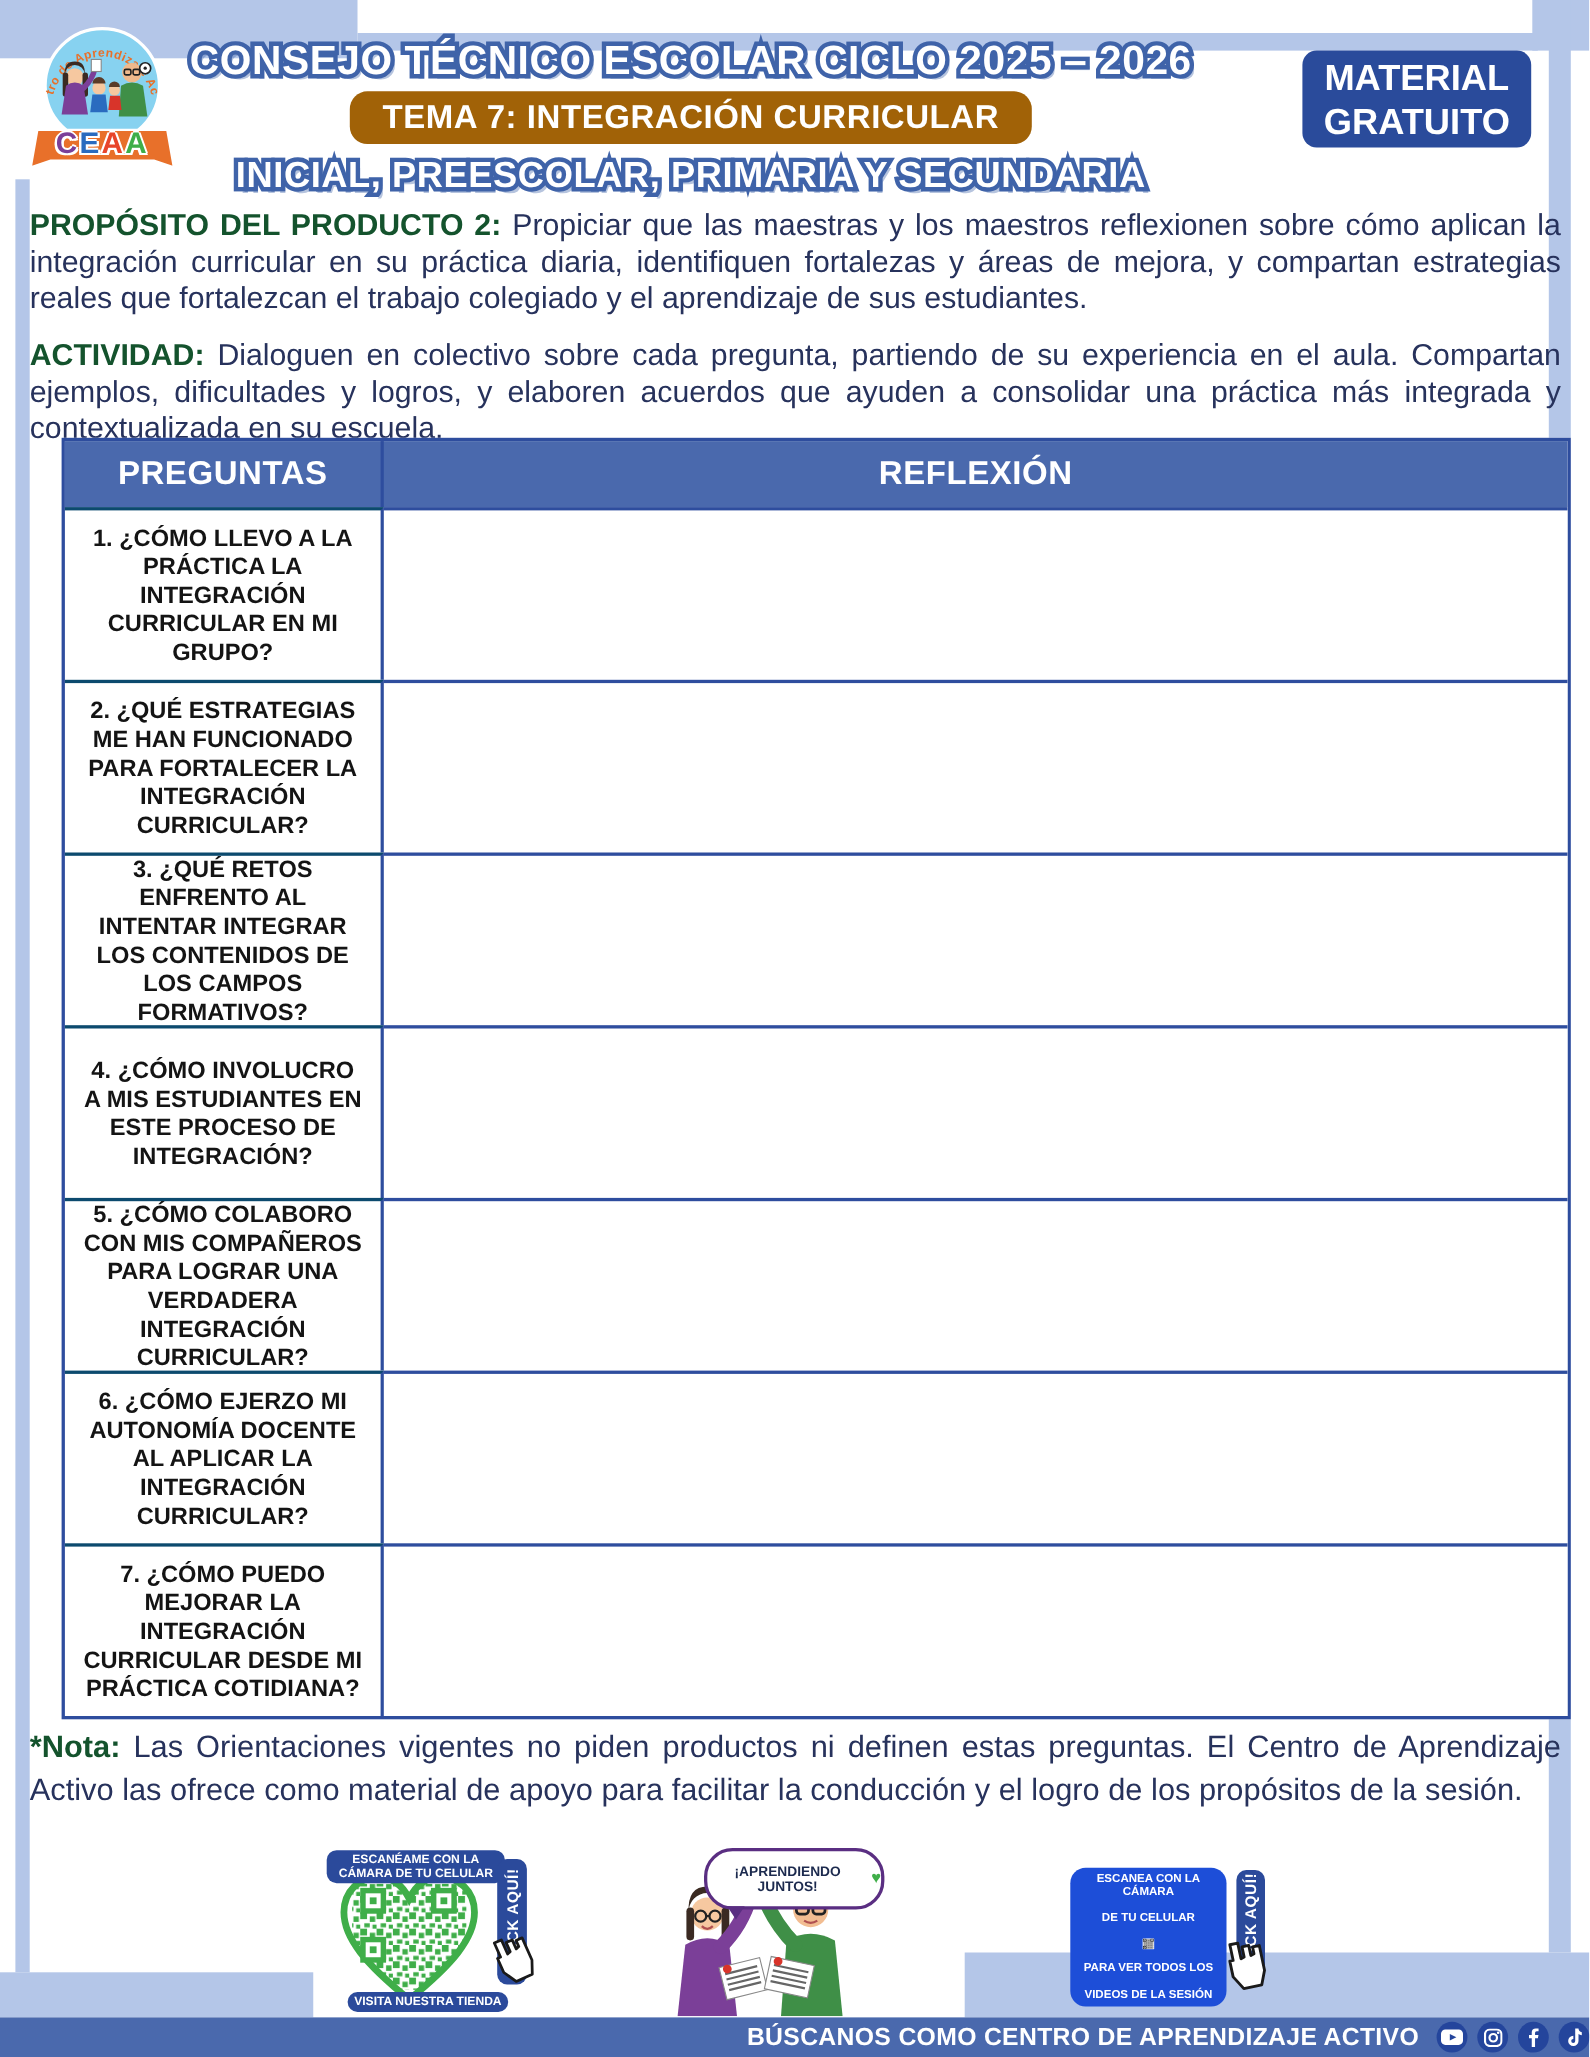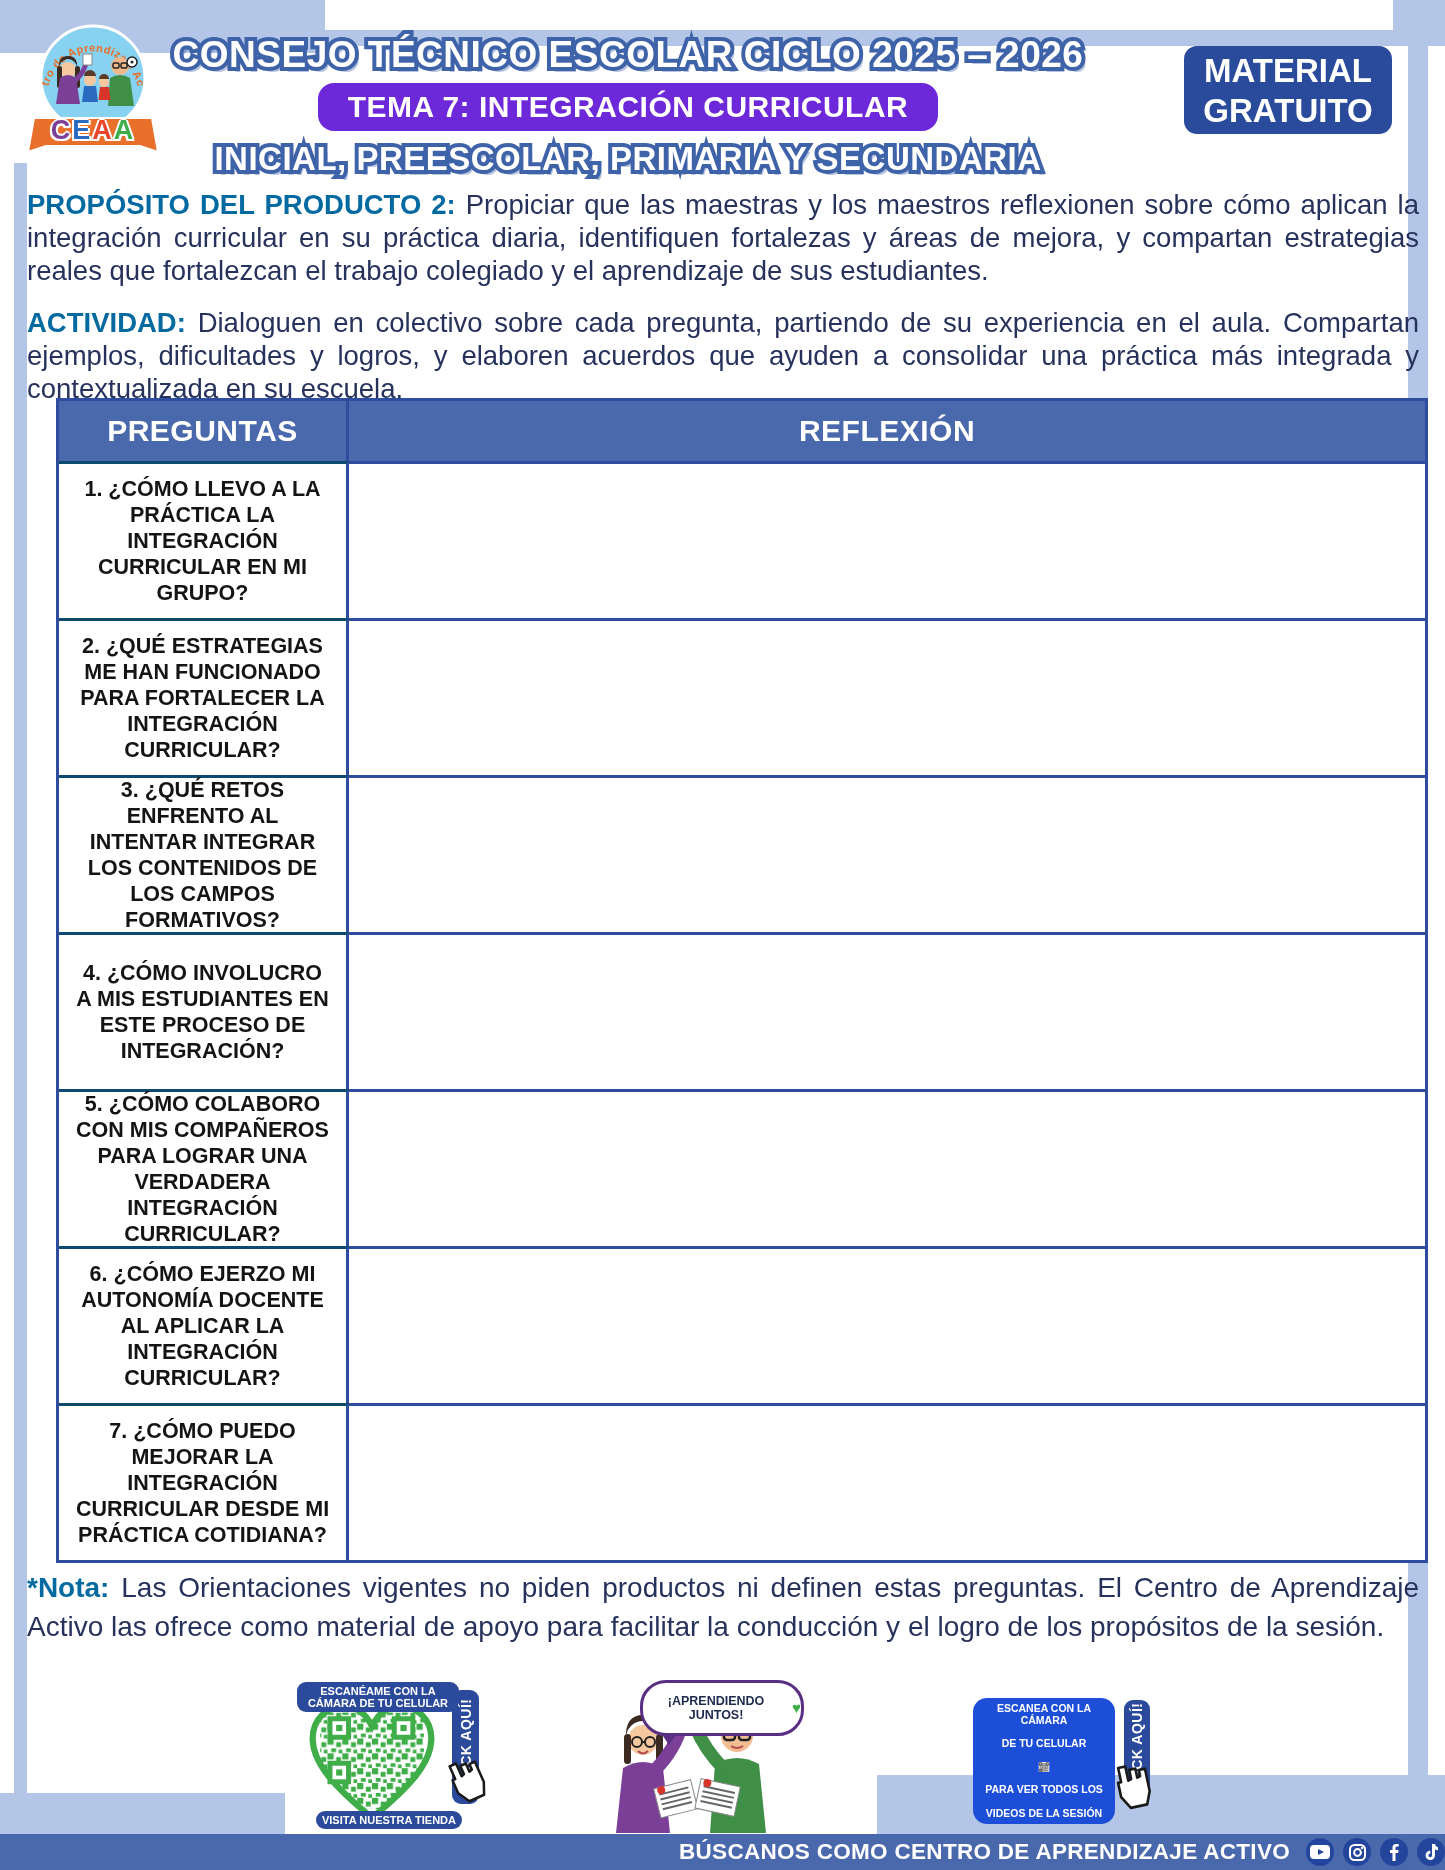--- a/index.html
+++ b/index.html
@@ -23,29 +23,29 @@
   .ceaa-letters span{display:inline-block;}
   .lc0{color:#7b3f98;} .lc1{color:#2a6bbf;} .lc2{color:#e8452a;} .lc3{color:#3fae49;}
   
   .titles{position:absolute;left:170px;top:34px;width:916px;text-align:center;z-index:2;}
   .outlined{position:relative;display:block;}
   .outlined .under{position:absolute;left:0;top:0;width:100%;color:#3f63a9;
       -webkit-text-stroke:8px #3f63a9;text-shadow:4px 5px 0 rgba(63,99,169,.38);}
   .outlined .over{position:relative;color:#fff;}
   .t1{font-size:37px;font-weight:800;letter-spacing:.5px;line-height:42px;}
   .t3{font-size:33px;font-weight:800;letter-spacing:.5px;line-height:38px;margin-top:4px;}
-  .tema-badge{display:inline-block;margin:7px auto 5px;background:#6d28d9;color:#fff;
+  .tema-badge{display:inline-block;margin:7px auto 5px;background:#a16207;color:#fff;
       border-radius:16px;padding:7px 30px;font-size:30px;font-weight:800;letter-spacing:.5px;}
   .material-badge{position:absolute;left:1184px;top:46px;width:208px;height:88px;background:#2a4b9b;
       border-radius:13px;color:#fff;font-size:33px;font-weight:800;text-align:center;
       line-height:40px;padding-top:5px;box-sizing:border-box;z-index:2;}
   
   .para{position:absolute;left:27px;width:1392px;margin:0;font-size:27.5px;line-height:33px;
       color:#27325c;text-align:justify;z-index:1;}
-  .para b{color:#0369a1;font-weight:800;margin-top:23px;}
+  .para b{color:#14532d;font-weight:800;margin-top:23px;}
   .p1{top:188px;} .p2{top:306px;}
   .nota{top:1568px;font-size:28px;line-height:39px;}
   
   .qtable{position:absolute;left:36px;top:398px;width:1372px;box-sizing:border-box;
       border:3px solid #2e4d9e;display:grid;grid-template-columns:290px 1fr;
       grid-template-rows:60px repeat(7,157px);z-index:1;background:#fff;margin-left:20px;}
   .qtable .hcell{background:#4a69ad;color:#fff;font-size:30px;font-weight:800;letter-spacing:.5px;
       display:flex;align-items:center;justify-content:center;}
   .qtable .qcell{border-top:3px solid #0c4a6e;border-right:3px solid #2e4d9e;
       display:flex;align-items:center;justify-content:center;text-align:center;

